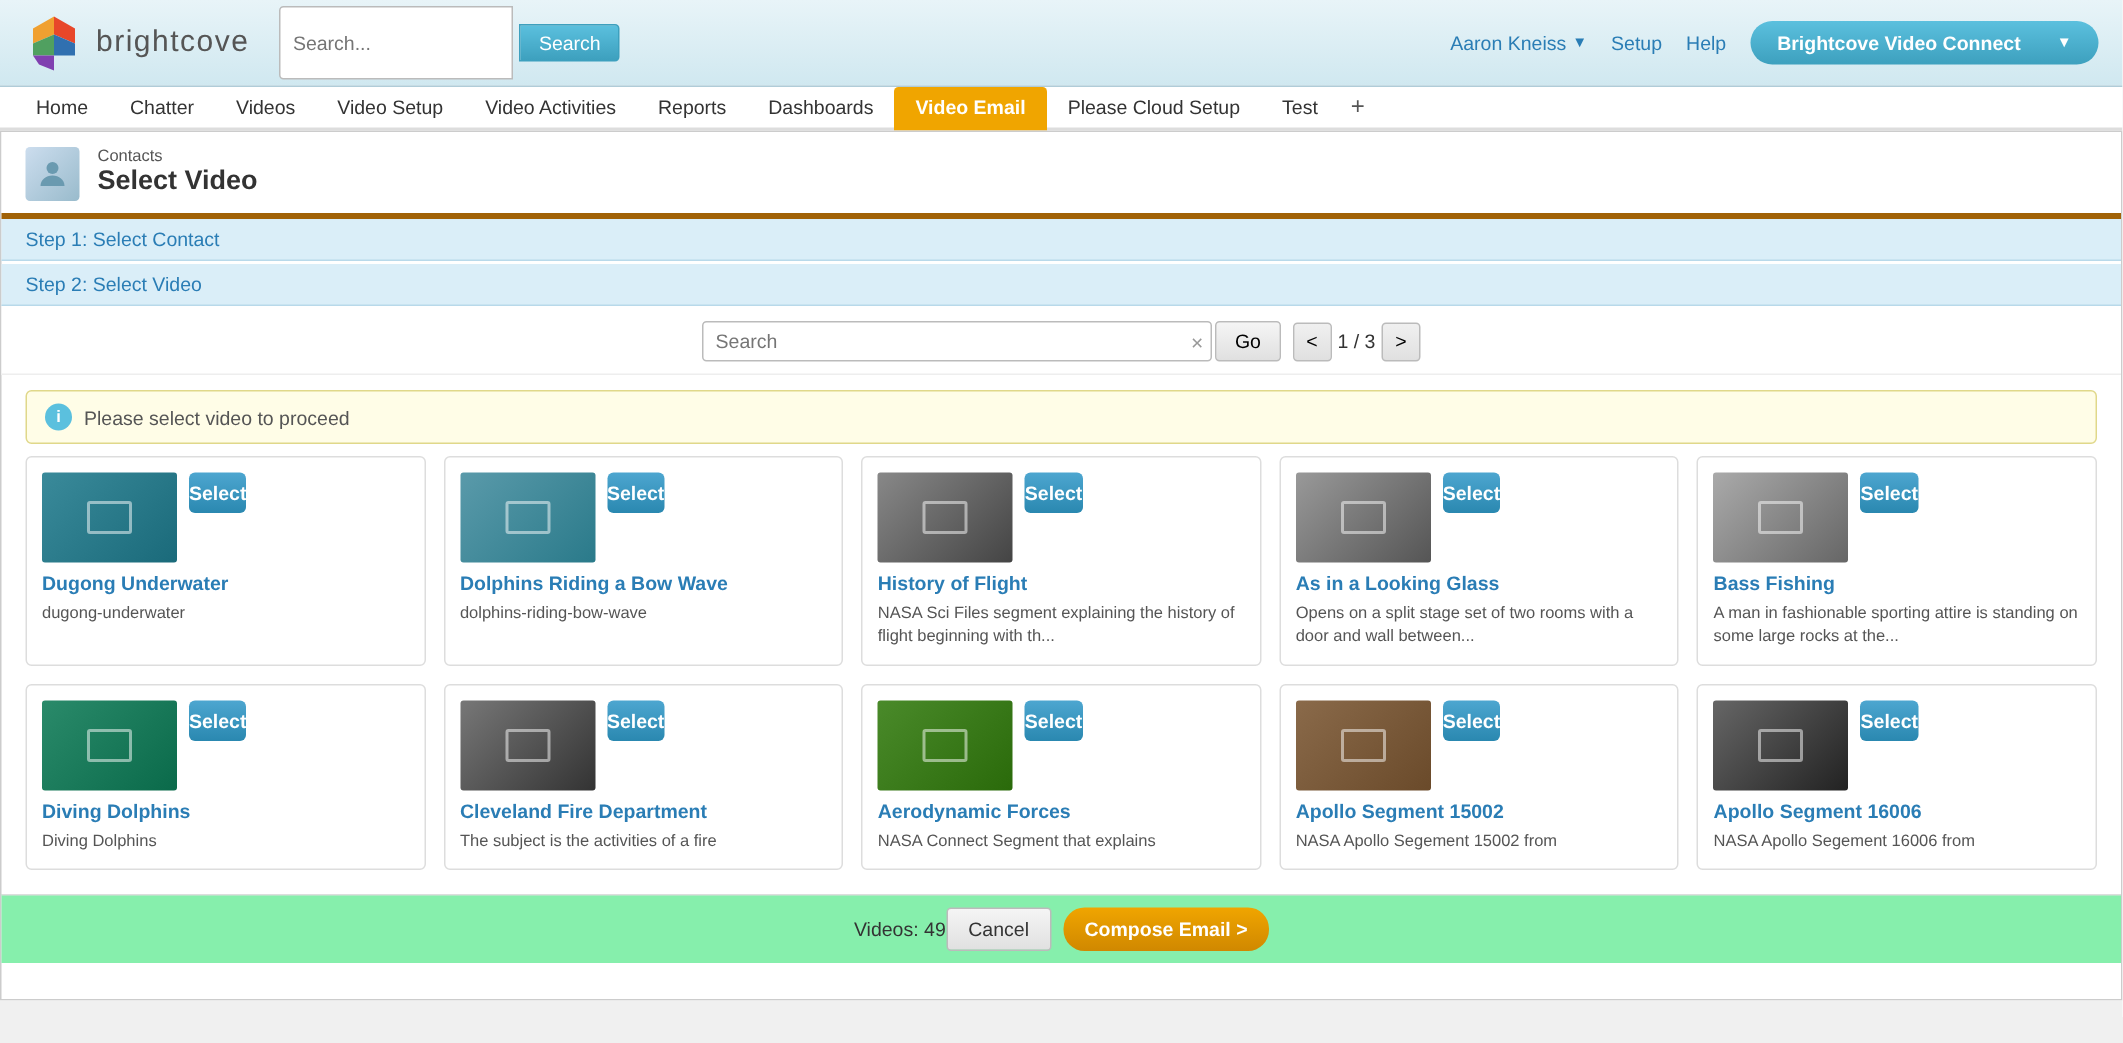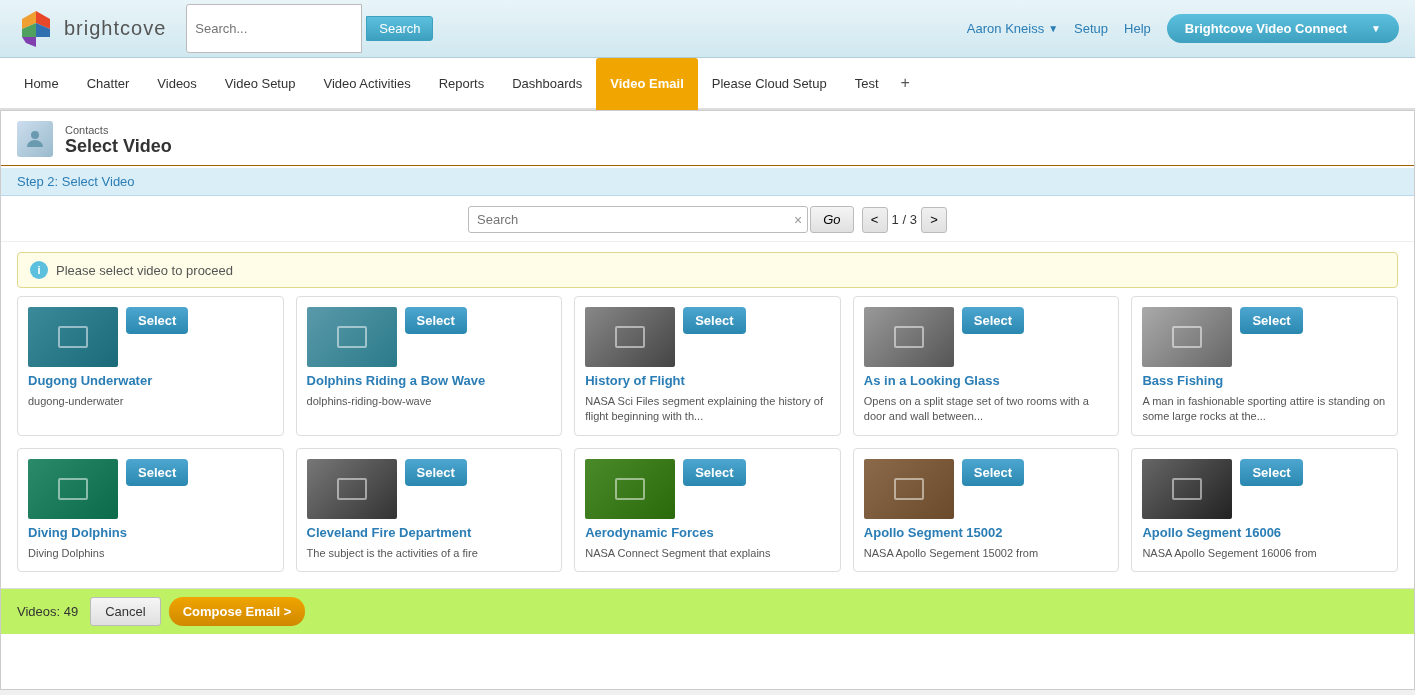--- a/index.html
+++ b/index.html
@@ -28,21 +28,21 @@
       display: flex;
       align-items: center;
       gap: 4px;
       margin-left: 20px;
     }
     #search-area input {
       border: 1px solid #bbb;
       border-radius: 3px 0 0 3px;
       padding: 16px 8px;
       font-size: 13px;
-      width: 176px;
+      width: 156px;
       outline: none;
       color: #999;
     }
     #search-area button {
       background: linear-gradient(to bottom, #5bc0de, #3da0be);
       color: white;
       border: 1px solid #3da0be;
       border-radius: 0 3px 3px 0;
       padding: 4px 12px;
       font-size: 13px;
@@ -78,21 +78,21 @@
       font-weight: bold;
       display: flex;
       align-items: center;
       gap: 24px;
     }
 
     
     #nav-bar {
       background: white;
       border-bottom: 2px solid #ddd;
-      height: 52px;
+      height: 29px;
       display: flex;
       align-items: stretch;
       padding: 0 10px;
     }
     .nav-item {
       padding: 0 14px;
       display: flex;
       align-items: center;
       font-size: 13px;
       color: #333;
@@ -119,24 +119,24 @@
     #page-container {
       background: white;
       margin: 0;
       border: 1px solid #ccc;
       min-height: 580px;
     }
 
     
     #page-header {
       padding: 10px 16px 8px;
-      border-bottom: 1px solid #a16207;
+      border-bottom: 4px solid #a16207;
       background: white;
       display: flex;
-      align-items: flex-end;
+      align-items: flex-start;
       gap: 12px;
     }
     .page-icon {
       width: 36px;
       height: 36px;
       background: linear-gradient(135deg, #cde, #9bc);
       border-radius: 3px;
       display: flex;
       align-items: center;
       justify-content: center;
@@ -189,21 +189,20 @@
       font-size: 14px;
       margin-left: -22px;
     }
     .go-btn {
       background: linear-gradient(to bottom, #f5f5f5, #e0e0e0);
       border: 1px solid #bbb;
       border-radius: 3px;
       padding: 5px 12px;
       cursor: pointer;
       font-size: 13px;
-      font-style: italic;
     }
     .pagination {
       display: flex;
       align-items: center;
       gap: 4px;
     }
     .page-nav-btn {
       background: linear-gradient(to bottom, #f0f0f0, #e0e0e0);
       border: 1px solid #bbb;
       border-radius: 3px;
@@ -273,21 +272,21 @@
       height: 60px;
       flex-shrink: 0;
       border-radius: 2px;
       overflow: hidden;
     }
     .select-btn {
       background: linear-gradient(to bottom, #4da6d0, #2a88b0);
       color: white;
       border: none;
       border-radius: 4px;
-      padding: 6px 12px;
+      padding: 6px 0;
       font-size: 13px;
       font-weight: bold;
       cursor: pointer;
       white-space: nowrap;
     }
     .video-title {
       font-size: 13px;
       font-weight: bold;
       color: #2a7db5;
       cursor: pointer;
@@ -295,25 +294,24 @@
     .video-desc {
       font-size: 11px;
       color: #555;
       line-height: 1.4;
     }
 
     
     #page-footer {
       display: flex;
       align-items: center;
-      justify-content: flex-start;
+      justify-content: center;
       padding: 8px 16px;
       border-top: 1px solid #ddd;
-      background: #bef264;
-      gap: 12px;
+      background: #86efac;
     }
     .videos-count {
       font-size: 13px;
       color: #333;
     }
     .footer-btns {
       display: flex;
       gap: 8px;
     }
     .cancel-btn {
@@ -418,20 +416,23 @@
         <circle cx="12" cy="8" r="4" fill="#6a9ab0"></circle>
         <path d="M4 20c0-4 3.6-7 8-7s8 3 8 7" fill="#6a9ab0"></path>
       </svg>
     </div>
     <div class="breadcrumb-title">
       <span class="breadcrumb-text">Contacts</span>
       <span class="page-title">Select Video</span>
     </div>
   </div>
 
+  <div class="step-bar">
+    <span>Step 1: Select Contact</span>
+  </div>
   <div class="step-bar" style="margin-top:2px;">
     <span>Step 2: Select Video</span>
   </div>
 
   <div id="search-pagination">
     <input type="text" placeholder="Search" style="">
     <span class="clear-btn">×</span>
     <button class="go-btn">Go</button>
     <div class="pagination">
       <button class="page-nav-btn">&lt;</button>

